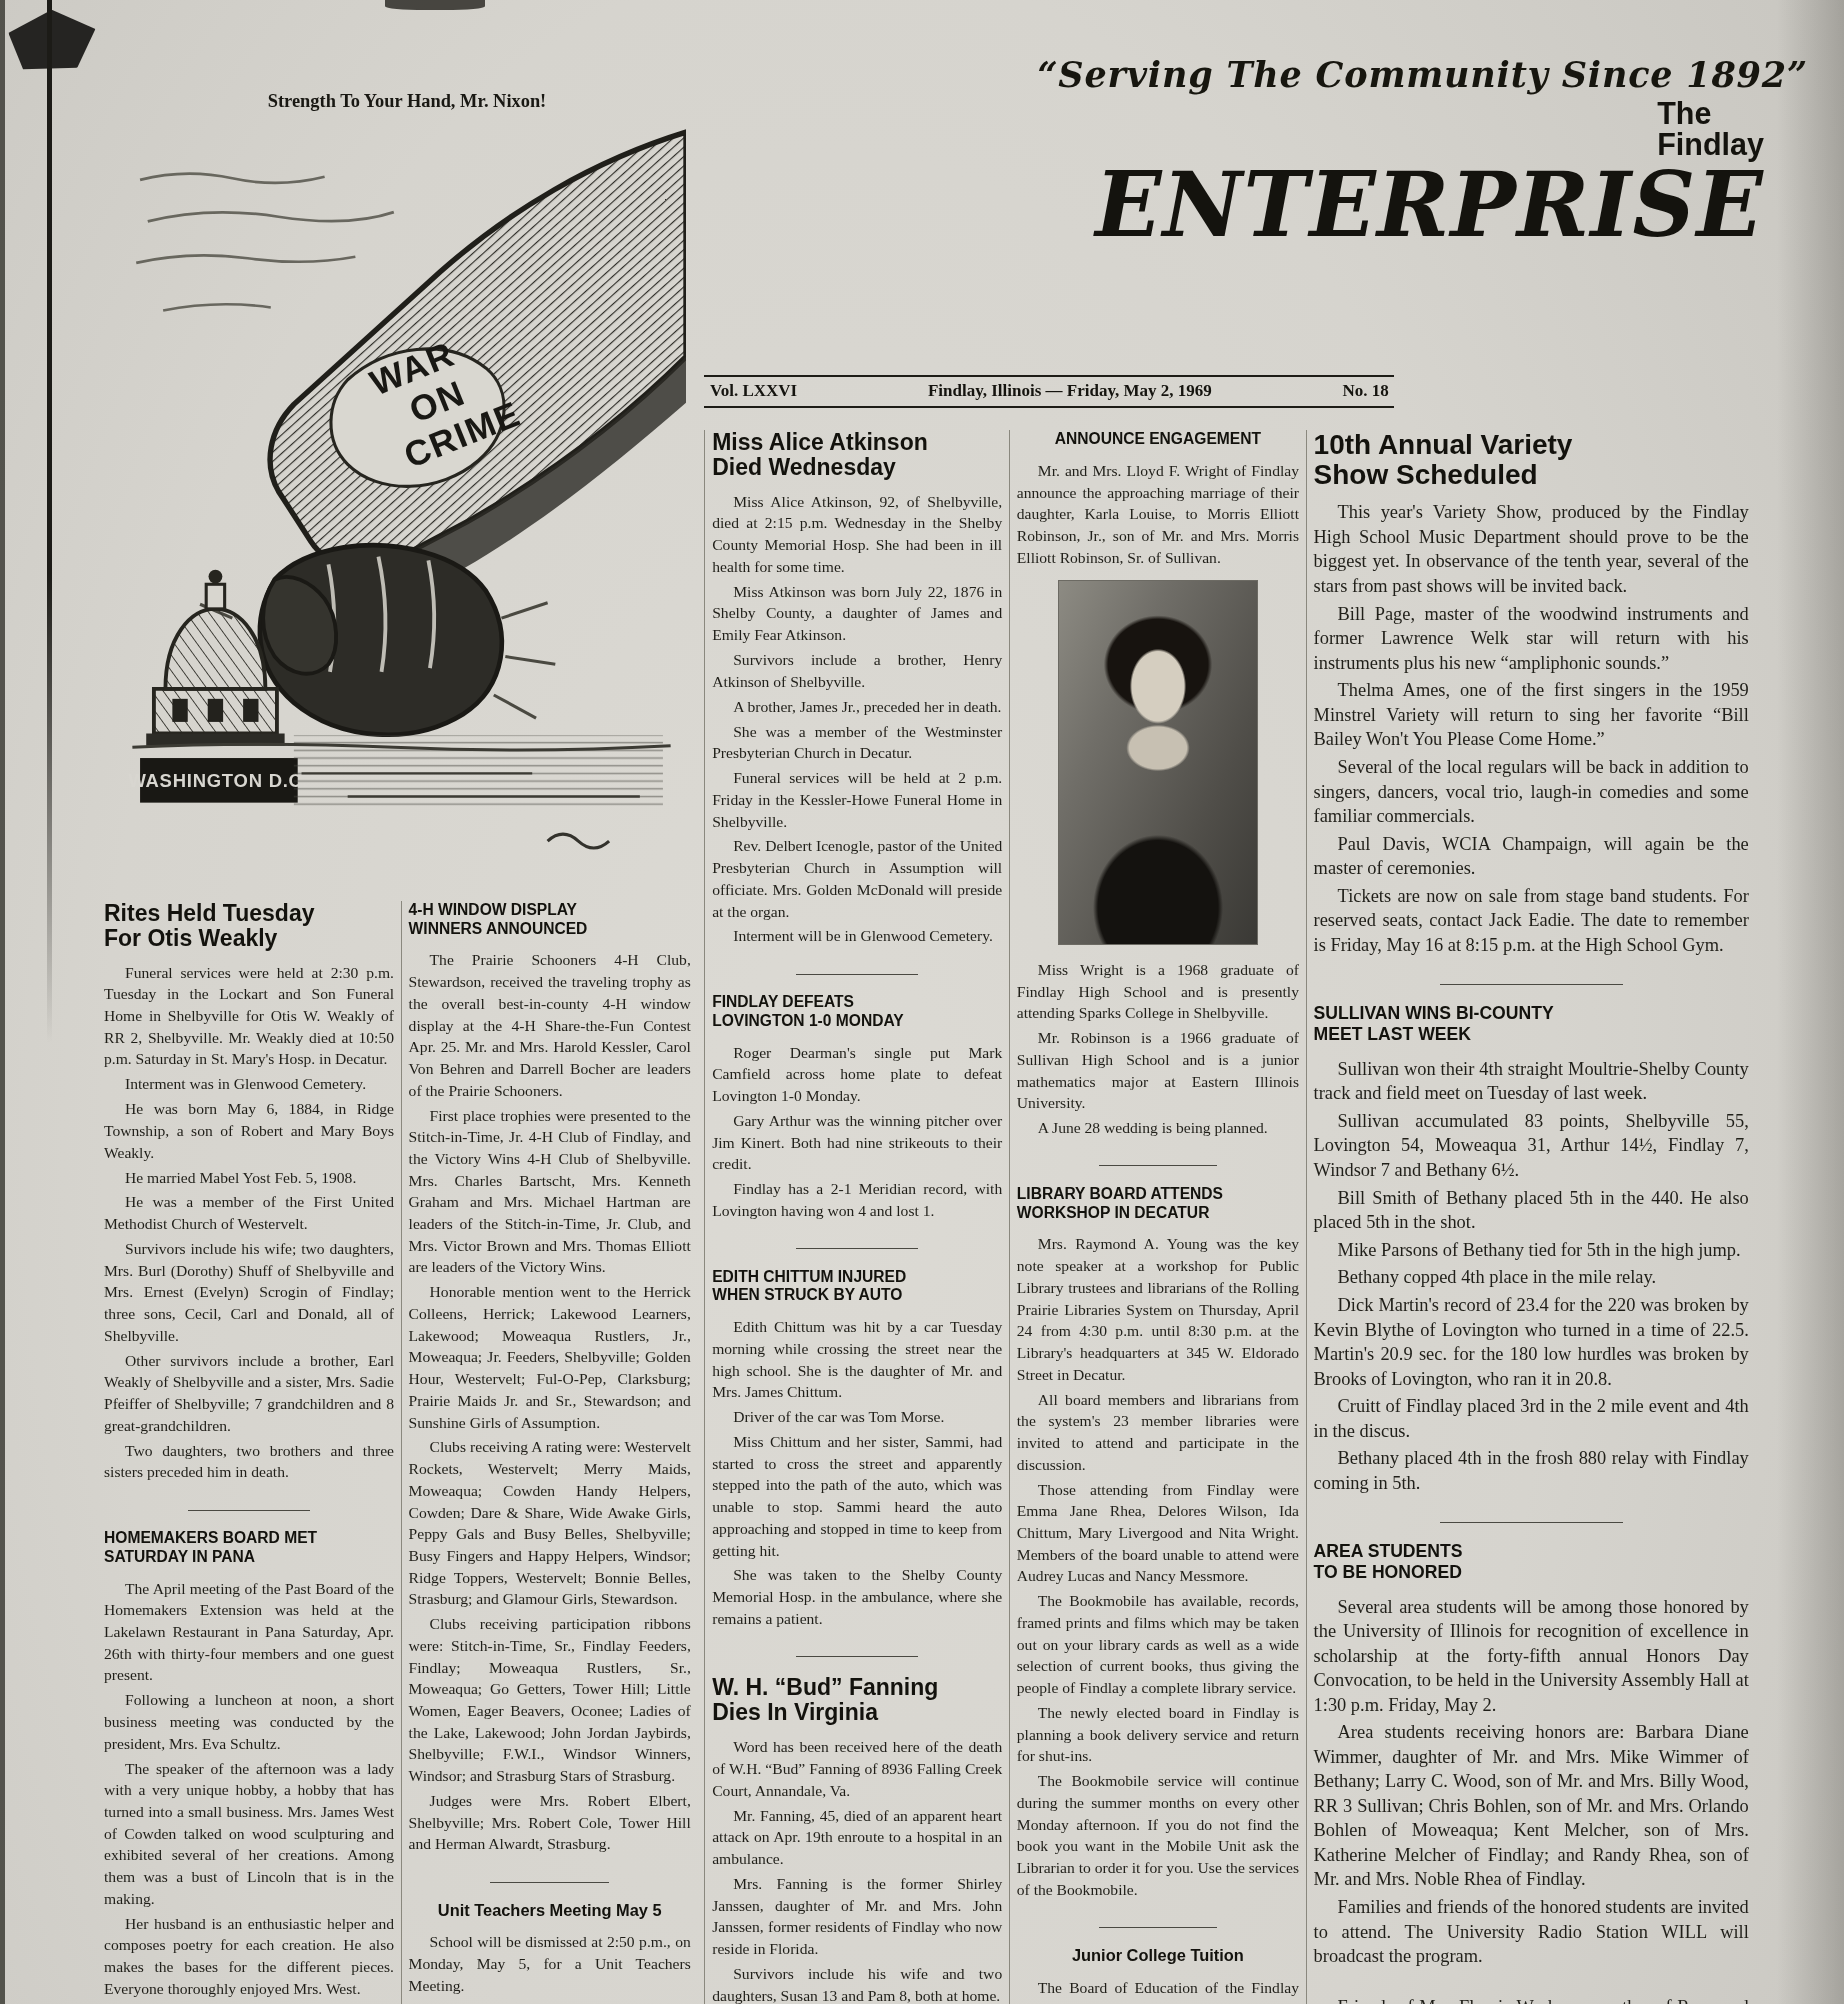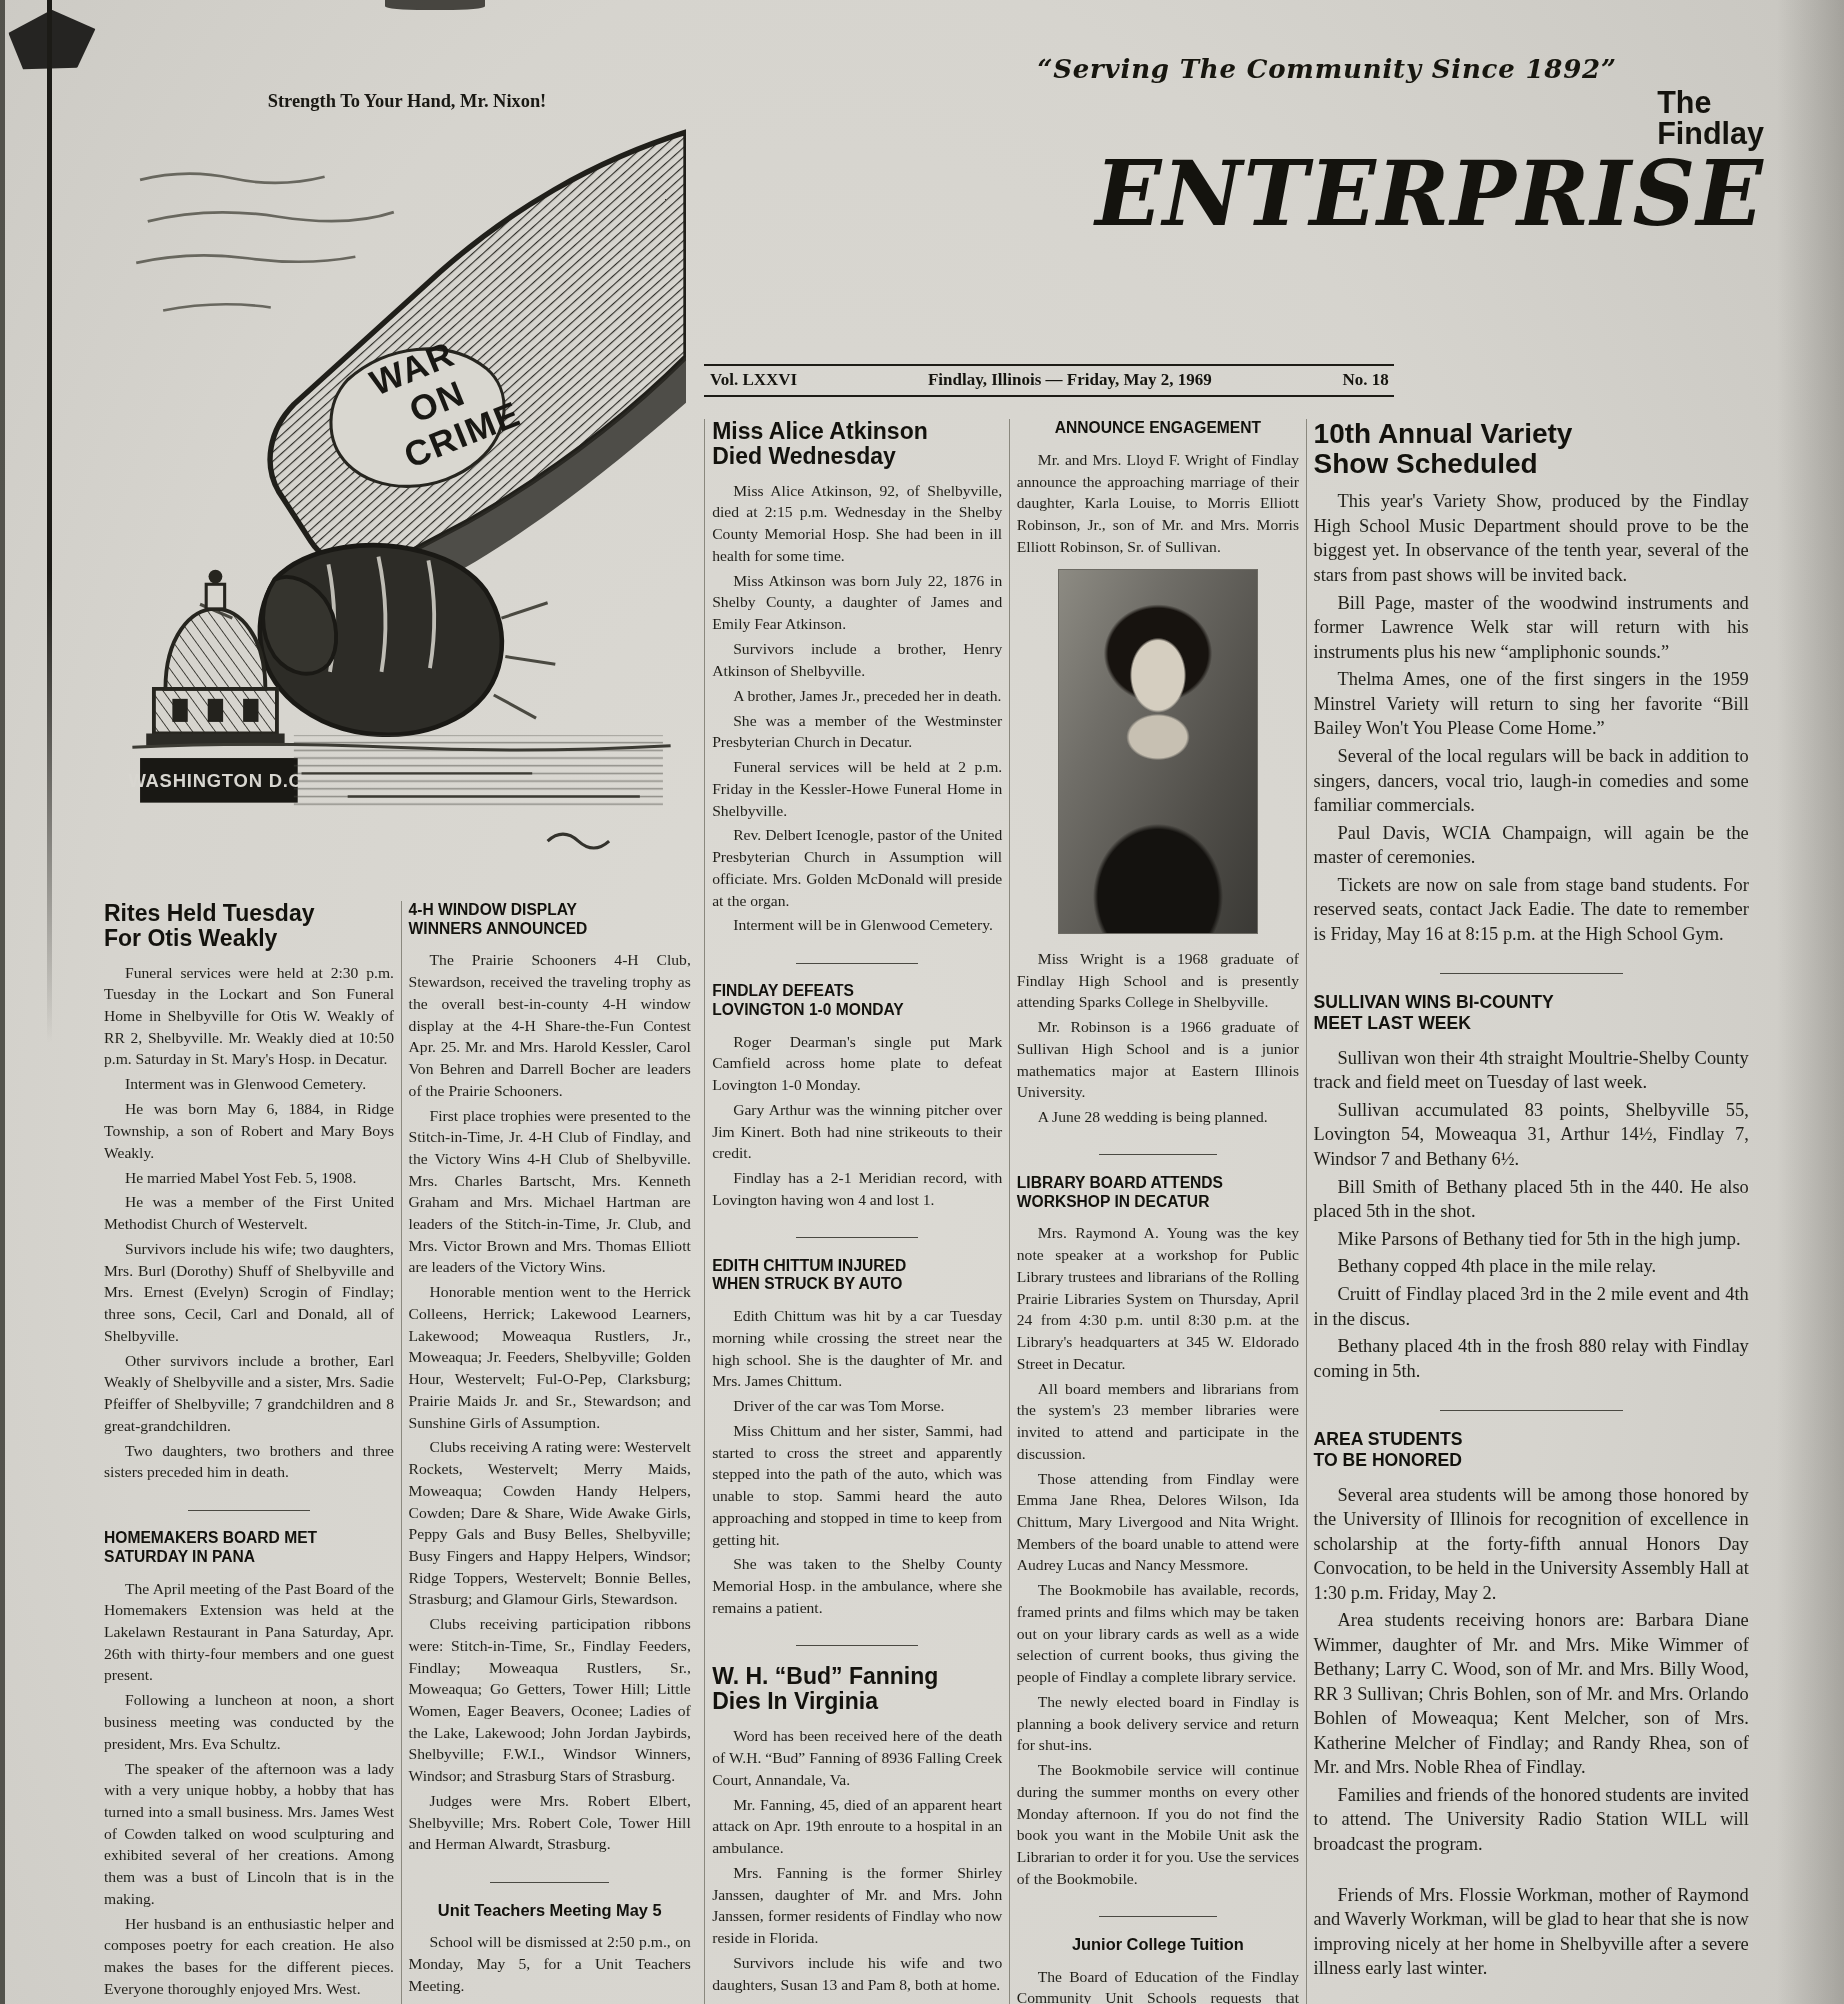--- a/index.html
+++ b/index.html
@@ -35,21 +35,21 @@
   .cartoon-caption{
     font-family:"Liberation Serif",serif;font-weight:bold;font-size:18.4px;
     text-align:center;margin:0 12px 13.6px 24px;color:#191813;
   }
   .cartoon-art{display:block;width:569px;margin:0 auto;}
 
   
   .masthead{position:relative;padding-top:10.4px;}
   .slogan{
     font-family:"DejaVu Serif",serif;font-style:italic;font-weight:bold;
-    font-size:26px;letter-spacing:0.8px;color:#17160f;
+    font-size:35px;letter-spacing:0.8px;color:#17160f;
     padding-left:333px;white-space:nowrap;
   }
   .title-row{display:flex;align-items:flex-end;margin-top:2.4px;flex-direction:column;}
   .title-left{line-height:1.02;padding-bottom:5.6px;}
   .t-the,.t-findlay{
     font-family:"Liberation Sans",sans-serif;font-weight:bold;font-size:30.5px;color:#14130e;
   }
   .t-main{
     font-family:"DejaVu Serif",serif;font-weight:bold;font-style:italic;
     font-size:87px;line-height:.92;letter-spacing:1.2px;color:#14130e;
@@ -330,20 +330,21 @@
               </section>
               <section class="story">
                 <div class="story-rule"></div>
                 <h2 class="head caps">SULLIVAN WINS BI-COUNTY
 MEET LAST WEEK</h2>
                 <p>Sullivan won their 4th straight Moultrie-Shelby County track and field meet on Tuesday of last week.</p>
                 <p>Sullivan accumulated 83 points, Shelbyville 55, Lovington 54, Moweaqua 31, Arthur 14½, Findlay 7, Windsor 7 and Bethany 6½.</p>
                 <p>Bill Smith of Bethany placed 5th in the 440. He also placed 5th in the shot.</p>
                 <p>Mike Parsons of Bethany tied for 5th in the high jump.</p>
                 <p>Bethany copped 4th place in the mile relay.</p>
+                <p>Dick Martin's record of 23.4 for the 220 was broken by Kevin Blythe of Lovington who turned in a time of 22.5. Martin's 20.9 sec. for the 180 low hurdles was broken by Brooks of Lovington, who ran it in 20.8.</p>
                 <p>Cruitt of Findlay placed 3rd in the 2 mile event and 4th in the discus.</p>
                 <p>Bethany placed 4th in the frosh 880 relay with Findlay coming in 5th.</p>
               </section>
               <section class="story">
                 <div class="story-rule"></div>
                 <h2 class="head caps">AREA STUDENTS
 TO BE HONORED</h2>
                 <p>Several area students will be among those honored by the University of Illinois for recognition of excellence in scholarship at the forty-fifth annual Honors Day Convocation, to be held in the University Assembly Hall at 1:30 p.m. Friday, May 2.</p>
                 <p>Area students receiving honors are: Barbara Diane Wimmer, daughter of Mr. and Mrs. Mike Wimmer of Bethany; Larry C. Wood, son of Mr. and Mrs. Billy Wood, RR 3 Sullivan; Chris Bohlen, son of Mr. and Mrs. Orlando Bohlen of Moweaqua; Kent Melcher, son of Mrs. Katherine Melcher of Findlay; and Randy Rhea, son of Mr. and Mrs. Noble Rhea of Findlay.</p>
                 <p>Families and friends of the honored students are invited to attend. The University Radio Station WILL will broadcast the program.</p>

